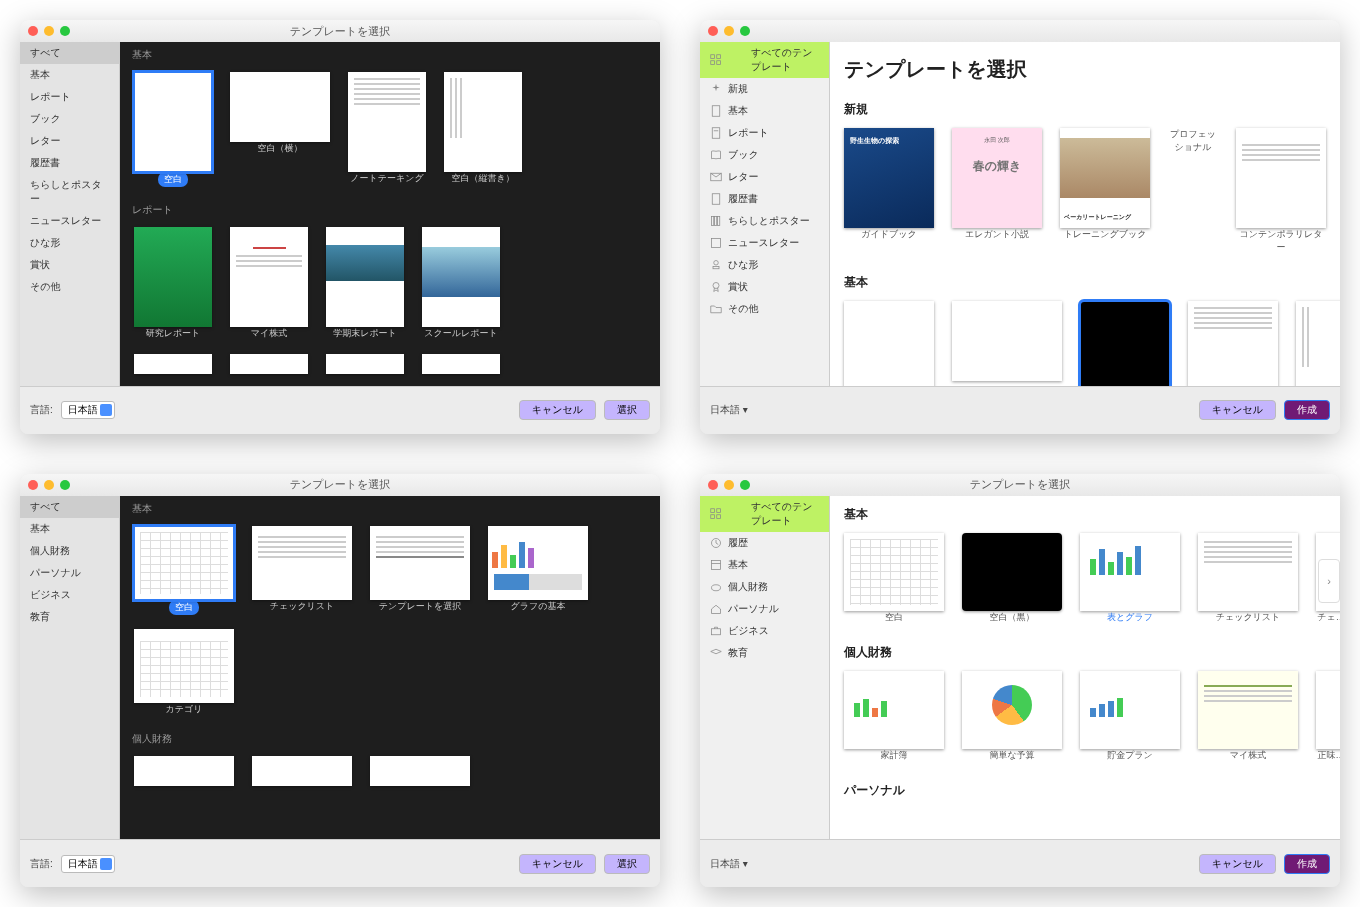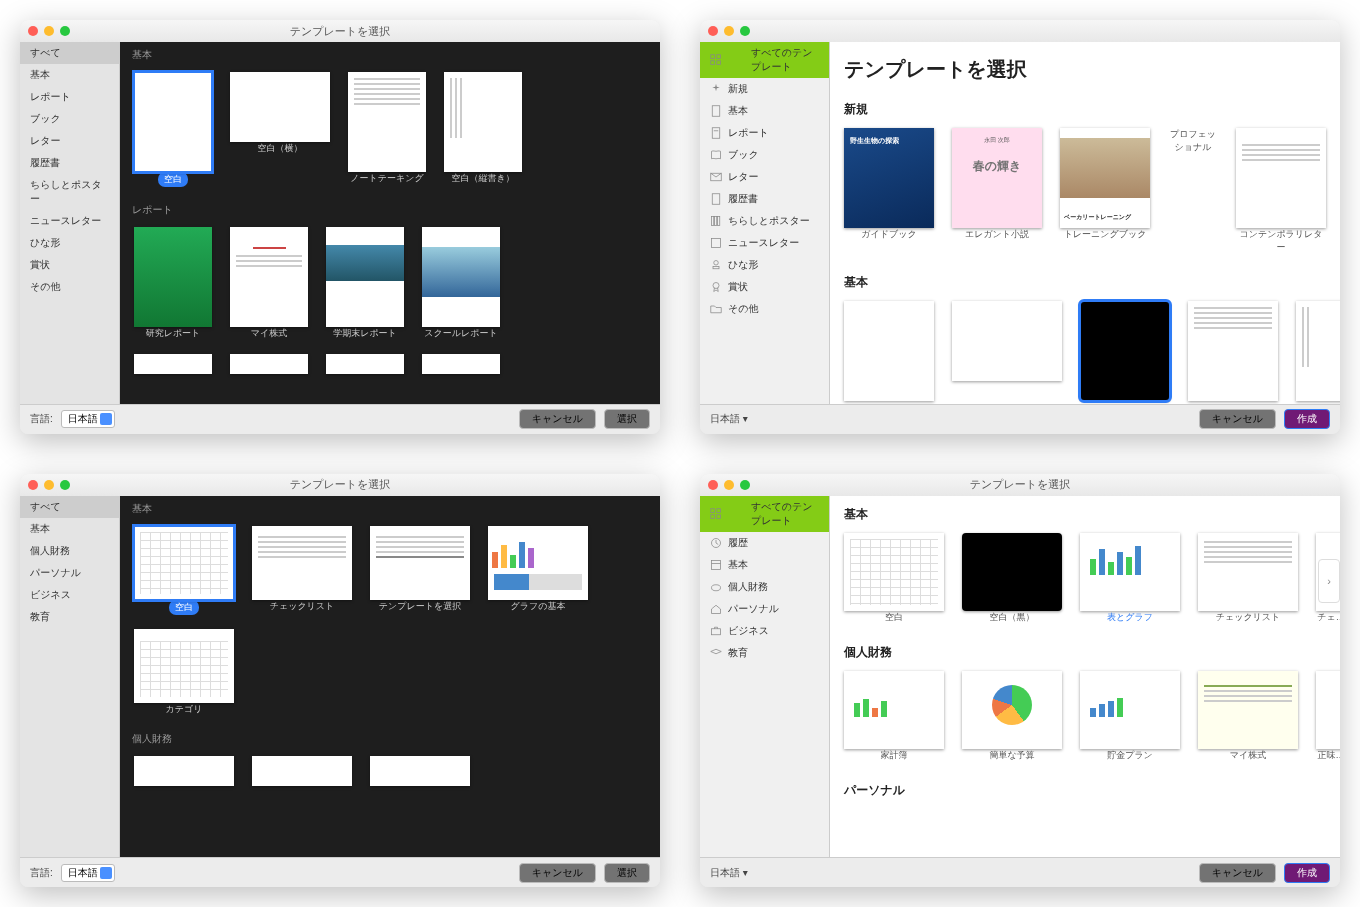--- a/index.html
+++ b/index.html
@@ -9,21 +9,21 @@
 .titlebar { height: 22px; display: flex; align-items: center; padding: 0 8px; background: linear-gradient(#f6f6f6,#e8e8e8); position: relative; }
 .traffic { display: flex; gap: 6px; }
 .dot { width: 10px; height: 10px; border-radius: 50%; }
 .dot.r { background: #ff5f57; } .dot.y { background: #febc2e; } .dot.g { background: #28c840; }
 .titlebar .title { position: absolute; left: 0; right: 0; text-align: center; font-size: 11px; color: #555; }
 .body { flex: 1; display: flex; min-height: 0; }
 .sidebar { width: 100px; background: #e4e4e4; border-right: 1px solid #ccc; overflow-y: auto; }
 .sidebar.wide { width: 130px; background: #f0f0f0; }
 .side-item { padding: 4px 10px; font-size: 10px; color: #333; cursor: default; display: flex; align-items: center; gap: 6px; }
 .side-item.sel { background: #cdcdcd; }
-.side-item.sel2 { background: #84cc16; gap: 29px; }
+.side-item.sel2 { background: #bef264; gap: 29px; }
 .side-icon { width: 12px; height: 12px; flex-shrink: 0; }
 .content { flex: 1; overflow: auto; }
 .content.dark { background: #1e1e1e; color: #ddd; }
 .content.light { background: #fff; color: #222; }
 .section-hdr { padding: 6px 12px; font-size: 10px; color: #999; }
 .content.light .section-hdr { color: #222; font-weight: 600; font-size: 12px; padding: 10px 14px 6px; }
 .content.light .section-hdr.big { font-size: 20px; font-weight: 700; padding: 14px 14px 8px; }
 .tpl-row { display: flex; gap: 18px; padding: 4px 14px 10px; flex-wrap: wrap; }
 .tpl-row.scroll { flex-wrap: nowrap; overflow-x: hidden; }
 .tpl { display: flex; flex-direction: column; align-items: center; gap: 0; }
@@ -31,26 +31,26 @@
 .thumb.doc { width: 78px; height: 100px; }
 .thumb.docw { width: 100px; height: 70px; }
 .thumb.sh { width: 100px; height: 74px; }
 .thumb.doc2 { width: 90px; height: 100px; }
 .thumb.sh2 { width: 100px; height: 78px; }
 .thumb.sel { outline: 3px solid #2f7cf6; outline-offset: -1px; }
 .thumb.black { background: #000; border-radius: 4px; }
 .tpl-label { font-size: 9px; color: #ccc; text-align: center; max-width: 100px; }
 .content.light .tpl-label { color: #555; }
 .tpl-label.sel { background: #2f7cf6; color: #fff; border-radius: 7px; padding: 1px 6px; }
-.footer { height: 30px; background: #ececec; border-top: 1px solid #ccc; display: flex; align-items: center; padding: 0 10px; gap: 8px; }
+.footer { height: 48px; background: #ececec; border-top: 1px solid #ccc; display: flex; align-items: center; padding: 0 10px; gap: 8px; }
 .footer .lang-label { font-size: 10px; color: #444; }
 .lang-sel { font-size: 10px; background: #fff; border: 1px solid #bbb; border-radius: 3px; padding: 1px 16px 1px 6px; position: relative; }
 .lang-sel::after { content: ""; position: absolute; right: 2px; top: 2px; bottom: 2px; width: 12px; background: #4a90ff; border-radius: 2px; }
 .spacer { flex: 1; }
-.btn { font-size: 10px; padding: 2px 12px; border-radius: 4px; background: #737373; border: 1px solid #bbb; }
+.btn { font-size: 10px; padding: 2px 12px; border-radius: 4px; background: #c4b5fd; border: 1px solid #bbb; }
 .btn.primary { background: #701a75; color: #fff; border-color: #2f7cf6; }
 .chev { position: absolute; right: 0; top: 50%; width: 22px; height: 44px; background: #fff; border: 1px solid #ddd; border-radius: 4px; transform: translateY(-50%); display: flex; align-items: center; justify-content: center; color: #888; }
 
 .lines { padding: 6px; } .lines div { height: 2px; background: #ccc; margin-bottom: 3px; }
 .lines.v div { width: 2px; height: 60px; display: inline-block; margin-right: 3px; background: #ccc; }
 .photo { position: absolute; inset: 0; }
 .bars { display: flex; align-items: flex-end; gap: 3px; height: 40px; padding: 4px; }
 .bars span { width: 6px; background: #4aa; }
 .grid-lines { position: absolute; inset: 6px; background-image: linear-gradient(#ddd 1px, transparent 1px), linear-gradient(90deg, #ddd 1px, transparent 1px); background-size: 10px 8px; }
 </style>

